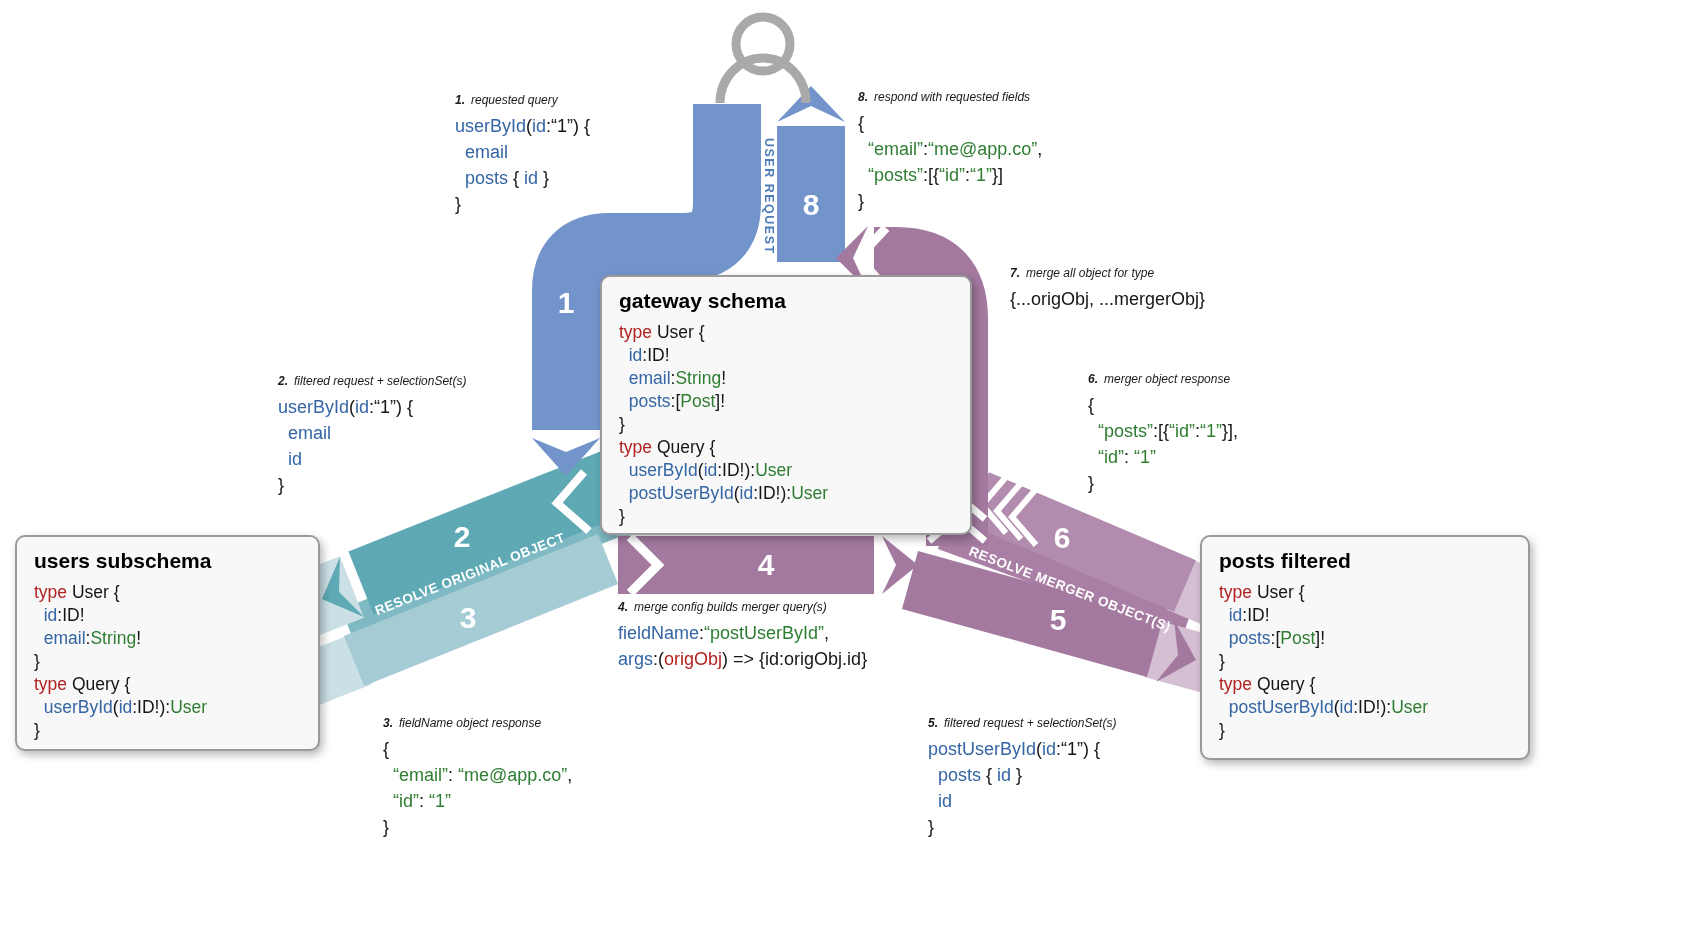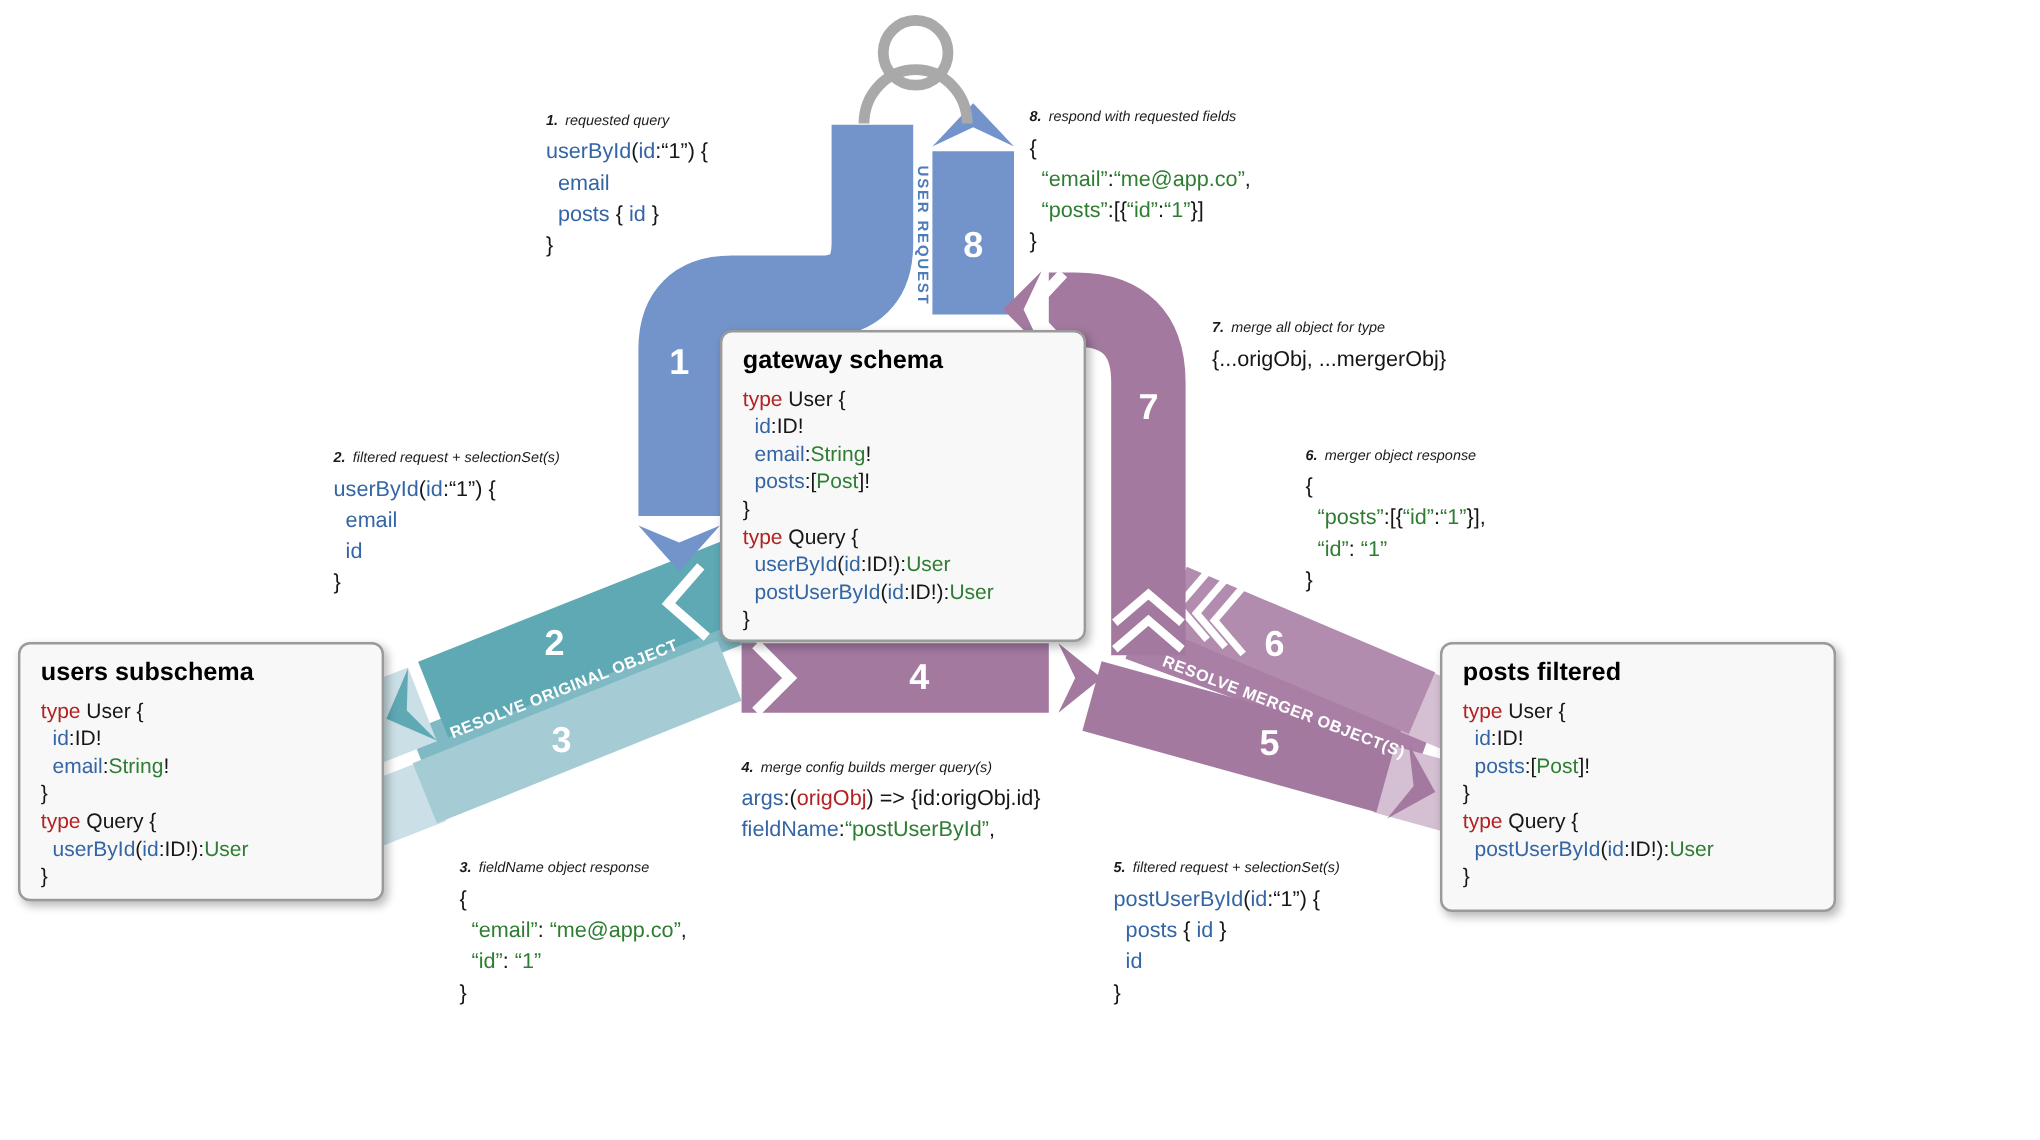--- a/index.html
+++ b/index.html
@@ -24,31 +24,31 @@
   .code{font-family:Liberation Sans, sans-serif;font-size:18px;color:#161616}
   .code .cl{white-space:pre;line-height:26px}
   .box .code{font-size:17.5px}
   .box .code .cl{line-height:23px}
   .sg-k{color:var(--keyword_red)}
   .sg-f{color:var(--field_blue)}
   .sg-t{color:var(--type_green)}
   .sg-s{color:var(--type_green)}
   .sg-p{color:#161616}
 
-  .gateway{left:600px;top:275px;width:305px;height:260px}
+  .gateway{left:600px;top:275px;width:372px;height:260px}
   .users{left:15px;top:535px;width:305px;height:216px}
   .posts{left:1200px;top:535px;width:330px;height:225px}
 
   .annot{position:absolute}
   .ah{font-style:italic;font-size:12px;color:#1a1a1a;margin-bottom:6px;white-space:nowrap}
   .ah .an{font-weight:bold;margin-right:6px}
   .a1{left:455px;top:93px}
   .a2{left:278px;top:374px}
   .a3{left:383px;top:716px}
-  .a4{left:618px;top:632px}
+  .a4{left:618px;top:600px}
   .a5{left:928px;top:716px}
   .a6{left:1088px;top:372px}
   .a7{left:1010px;top:266px}
   .a8{left:858px;top:90px}
 
   .bandnum{position:absolute;color:#fff;font-weight:bold;font-size:30px;
            transform:translate(-50%,-50%);line-height:1}
   .bn1{left:566px;top:303px}
   .bn2{left:462px;top:537px}
   .bn3{left:468px;top:618px}
@@ -217,22 +217,22 @@
         <div class="cl"><span class="sg-p">  </span><span class="sg-s">“id”</span><span class="sg-p">: </span><span class="sg-s">“1”</span></div>
         <div class="cl"><span class="sg-p">}</span></div>
       </div>
   </div>
 
   <div class="annot a4">
     <div class="ah">
       <span class="an">4.</span><span class="at">merge config builds merger query(s)</span>
     </div>
     <div class="code">
+        <div class="cl"><span class="sg-f">fieldName</span><span class="sg-p">:</span><span class="sg-s">“postUserById”</span><span class="sg-p">,</span></div>
         <div class="cl"><span class="sg-f">args</span><span class="sg-p">:(</span><span class="sg-k">origObj</span><span class="sg-p">) =&gt; {id:origObj.id}</span></div>
-        <div class="cl"><span class="sg-f">fieldName</span><span class="sg-p">:</span><span class="sg-s">“postUserById”</span><span class="sg-p">,</span></div>
       </div>
   </div>
 
   <div class="annot a5">
     <div class="ah">
       <span class="an">5.</span><span class="at">filtered request + selectionSet(s)</span>
     </div>
     <div class="code">
         <div class="cl"><span class="sg-f">postUserById</span><span class="sg-p">(</span><span class="sg-f">id</span><span class="sg-p">:“1”) {</span></div>
         <div class="cl"><span class="sg-p">  </span><span class="sg-f">posts</span><span class="sg-p"> { </span><span class="sg-f">id</span><span class="sg-p"> }</span></div>

